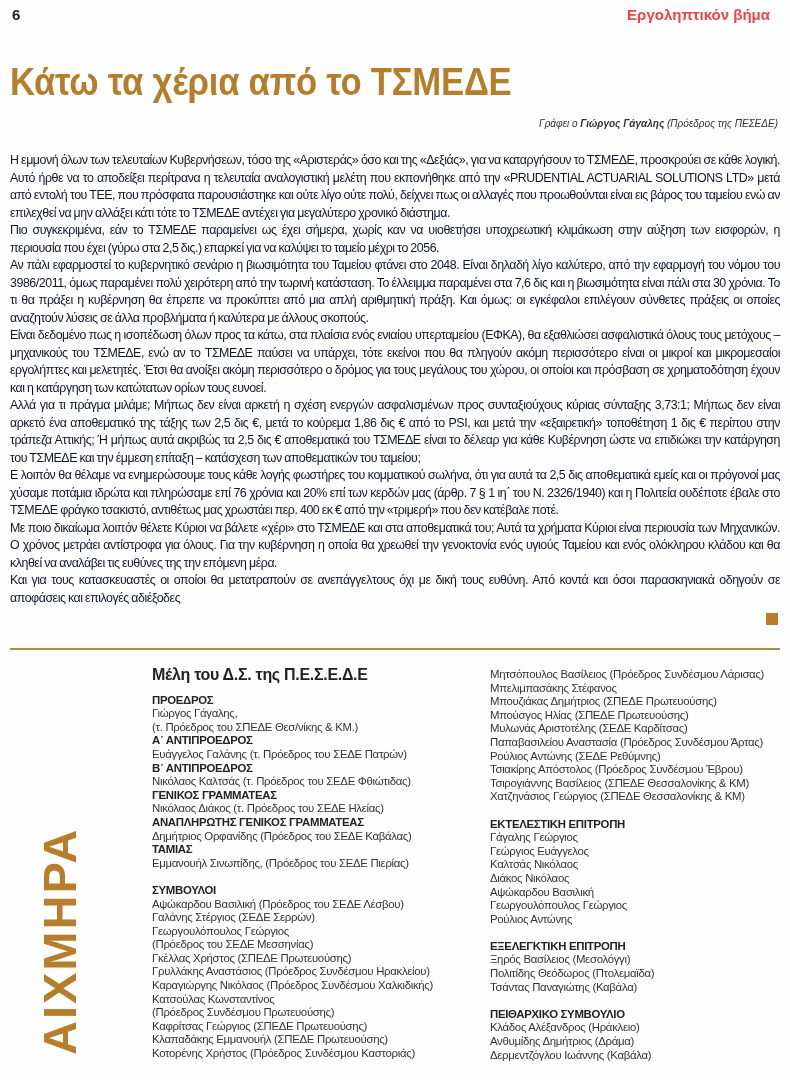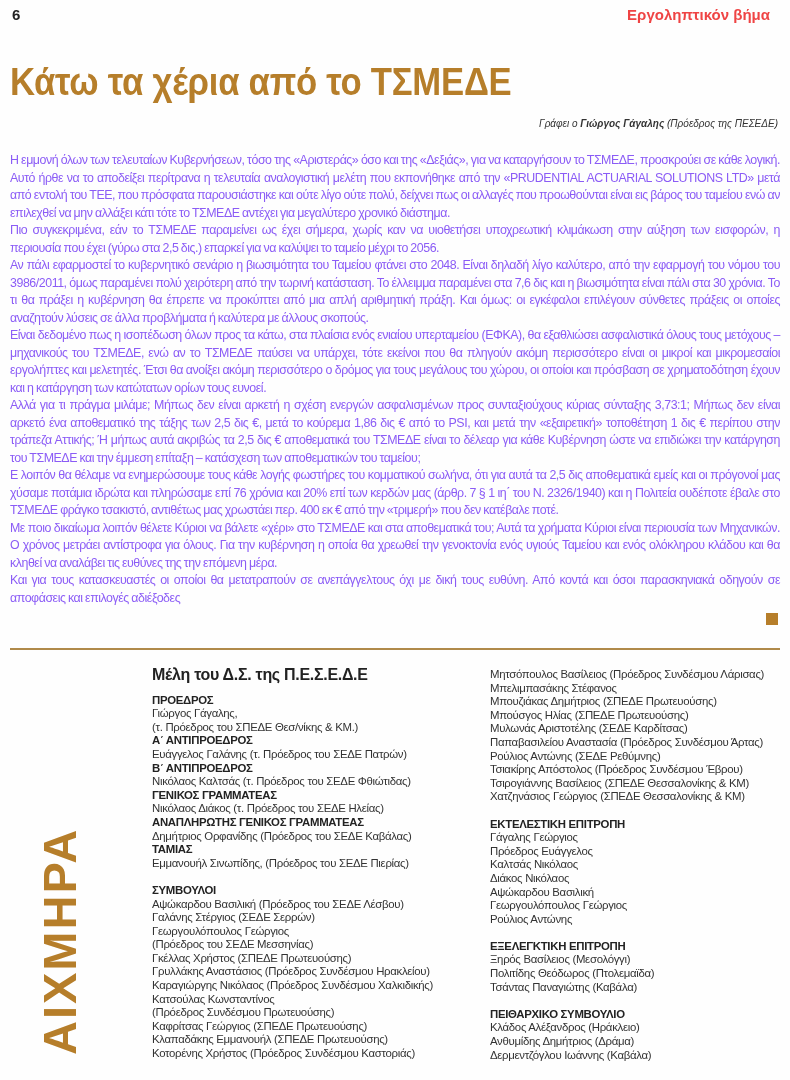--- a/index.html
+++ b/index.html
@@ -2,21 +2,21 @@
 <html><head>
 <meta charset="utf-8">
 <style>
   html, body { margin:0; padding:0; background:#fefefe; }
   body { width:790px; height:1080px; position:relative; overflow:hidden; font-family:"Liberation Sans", sans-serif; color:#2a2a2a; }
   .page-number { position:absolute; left:12px; top:6px; font-size:15px; font-weight:bold; color:#222; }
   .publication { position:absolute; right:20px; top:6px; font-size:15px; font-weight:bold; color:#ef4444; }
   .headline { position:absolute; left:10px; top:60px; font-size:39px; font-weight:bold; color:#b67e2a; letter-spacing:-0.3px; margin:0; transform:scaleX(0.89); transform-origin:left top; white-space:nowrap; }
   .byline { position:absolute; right:12px; top:118px; font-size:10px; font-style:italic; color:#333; white-space:nowrap; }
   .byline b { font-weight:bold; }
-  .body-text { position:absolute; left:10px; top:152px; width:770px; font-size:12.4px; line-height:17.5px; color:#8b5cf6; text-align:justify; letter-spacing:-0.45px; word-spacing:-0.5px; }
+  .body-text { position:absolute; left:10px; top:152px; width:770px; font-size:12.4px; line-height:17.5px; color:#0f172a; text-align:justify; letter-spacing:-0.45px; word-spacing:-0.5px; }
   .body-text p { margin:0; }
   .end-mark { position:absolute; left:766px; top:613px; width:12px; height:12px; background:#b67e2a; }
   .divider { position:absolute; left:10px; top:648px; width:770px; height:2px; background:#b08a4a; }
   .vlabel-wrap { position:absolute; left:36px; top:840px; width:50px; height:215px; }
   .vlabel-wrap span { position:absolute; left:0; bottom:0; transform:rotate(-90deg); transform-origin:left bottom; translate:48px 0; font-size:47px; font-weight:bold; color:#b67e2a; white-space:nowrap; letter-spacing:2px; line-height:48px; }
   .col { position:absolute; font-size:11.4px; line-height:13.6px; color:#333; letter-spacing:-0.3px; white-space:nowrap; }
   .col-left { left:152px; top:668px; }
   .col-right { left:490px; top:668px; }
   .col .title { font-weight:bold; font-size:16px; margin-bottom:12px; color:#222; }
   .col .sec { font-weight:bold; color:#222; }
@@ -91,21 +91,21 @@
       <div class="name">Μπούσγος Ηλίας (ΣΠΕΔΕ Πρωτευούσης)</div>
       <div class="name">Μυλωνάς Αριστοτέλης (ΣΕΔΕ Καρδίτσας)</div>
       <div class="name">Παπαβασιλείου Αναστασία (Πρόεδρος Συνδέσμου Άρτας)</div>
       <div class="name">Ρούλιος Αντώνης (ΣΕΔΕ Ρεθύμνης)</div>
       <div class="name">Τσιακίρης Απόστολος (Πρόεδρος Συνδέσμου Έβρου)</div>
       <div class="name">Τσιρογιάννης Βασίλειος (ΣΠΕΔΕ Θεσσαλονίκης &amp; ΚΜ)</div>
       <div class="name">Χατζηνάσιος Γεώργιος (ΣΠΕΔΕ Θεσσαλονίκης &amp; ΚΜ)</div>
       <div class="gap"></div>
       <div class="sec">ΕΚΤΕΛΕΣΤΙΚΗ ΕΠΙΤΡΟΠΗ</div>
       <div class="name">Γάγαλης Γεώργιος</div>
-      <div class="name">Πρόεδρος Ευάγγελος</div>
+      <div class="name">Γεώργιος Ευάγγελος</div>
       <div class="name">Καλτσάς Νικόλαος</div>
       <div class="name">Διάκος Νικόλαος</div>
       <div class="name">Αψώκαρδου Βασιλική</div>
       <div class="name">Γεωργουλόπουλος Γεώργιος</div>
       <div class="name">Ρούλιος Αντώνης</div>
       <div class="gap"></div>
       <div class="sec">ΕΞΕΛΕΓΚΤΙΚΗ ΕΠΙΤΡΟΠΗ</div>
       <div class="name">Ξηρός Βασίλειος (Μεσολόγγι)</div>
       <div class="name">Πολιτίδης Θεόδωρος (Πτολεμαϊδα)</div>
       <div class="name">Τσάντας Παναγιώτης (Καβάλα)</div>

